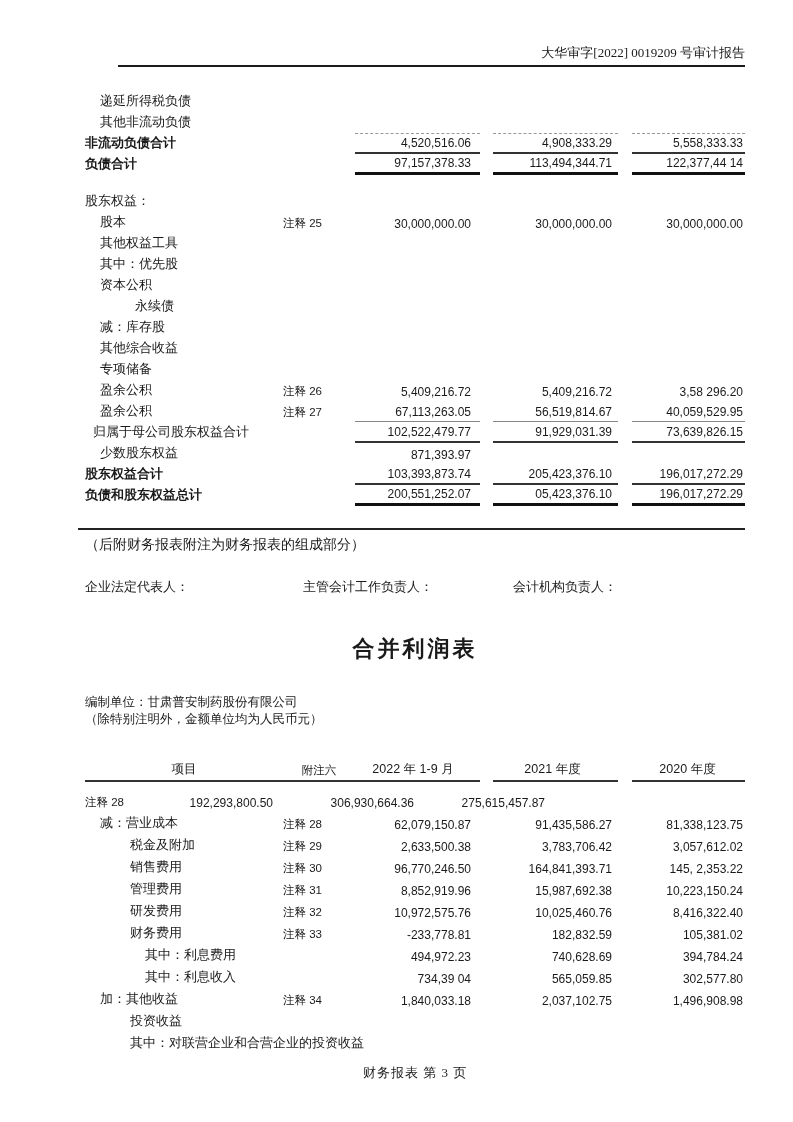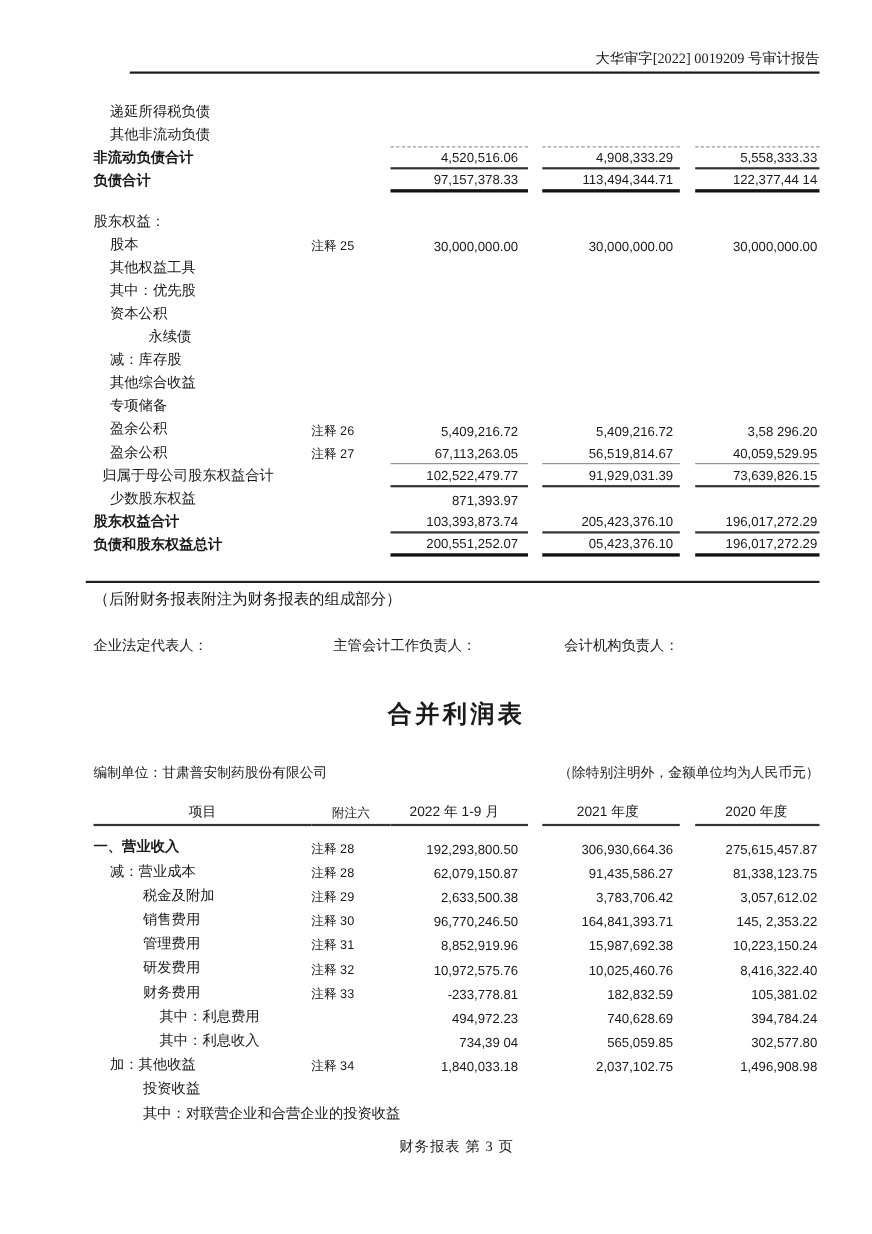--- a/index.html
+++ b/index.html
@@ -33,23 +33,23 @@
   .ind3  .lab { padding-left:50px; }
   .ind3a .lab { padding-left:60px; }
   .mt { margin-top:16px; }
 
   .sep { border-top:2px solid #222; margin:22px 0 6px -7px; width:667px; }
   .note-line { font-size:14px; }
   .sigs { display:flex; margin-top:24px; font-size:13px; }
   .sig1 { width:218px; } .sig2 { width:210px; } .sig3 { flex:1; }
 
   .is-title { margin-top:38px; text-align:center; font-size:22px; font-weight:700; letter-spacing:3px; }
-  .prep { display:flex; justify-content:space-between; margin-top:30px; font-size:12.5px; }
-
-  .is-head { margin-top:16px; height:24px; font-size:12.5px; margin-bottom:8px; }
+  .prep { display:flex; justify-content:space-between; margin-top:30px; font-size:12.5px;flex-direction:column; }
+
+  .is-head { margin-top:30px; height:24px; font-size:12.5px; margin-bottom:8px; }
   .is-head .c { border-bottom:2px solid #333; justify-content:center; font-family:"Liberation Sans","DejaVu Sans",sans-serif; }
   .is-head .lab { font-family:"Liberation Serif","DejaVu Serif",serif; }
   .is .r { height:22px; }
 
   .footer { margin-top:10px; text-align:center; font-size:13px; letter-spacing:1px; }
 </style>
 </head>
 <body>
 
 <div class="page">
@@ -212,21 +212,20 @@
   <div class="r is-head">
     <div class="c lab">项目</div>
     <div class="c note">附注六</div>
     <div class="c v1">2022 年 1-9 月</div>
     <div class="c v2">2021 年度</div>
     <div class="c v3">2020 年度</div>
   </div>
 
   <div class="is">
     <div class="r bold">
-      <div class="c lab">一、营业收入</div>
       <div class="c note">注释 28</div>
       <div class="c v v1">192,293,800.50</div>
       <div class="c v v2">306,930,664.36</div>
       <div class="c v v3">275,615,457.87</div>
     </div>
     <div class="r ind1">
       <div class="c lab">减：营业成本</div>
       <div class="c note">注释 28</div>
       <div class="c v v1">62,079,150.87</div>
       <div class="c v v2">91,435,586.27</div>

